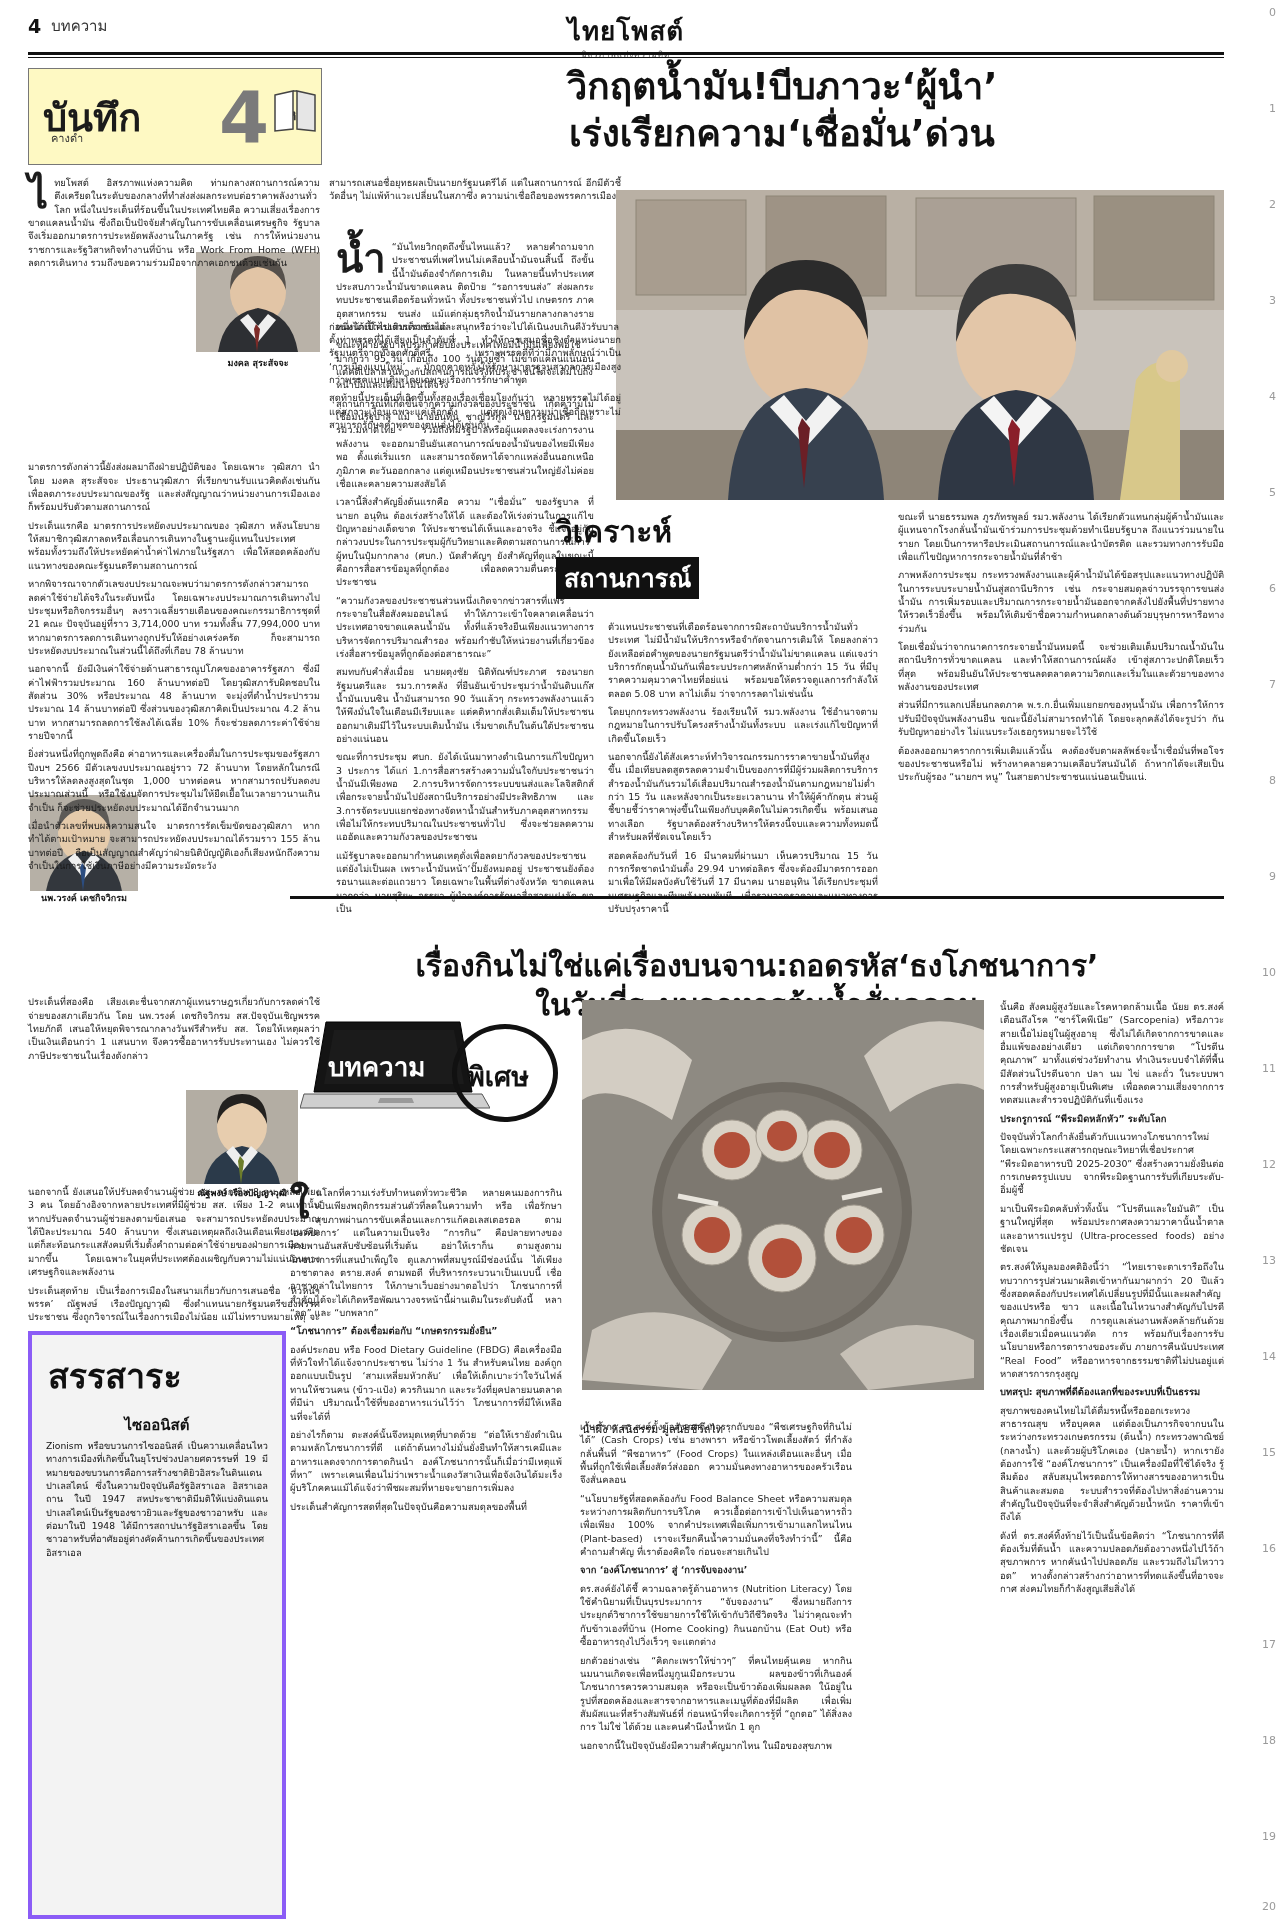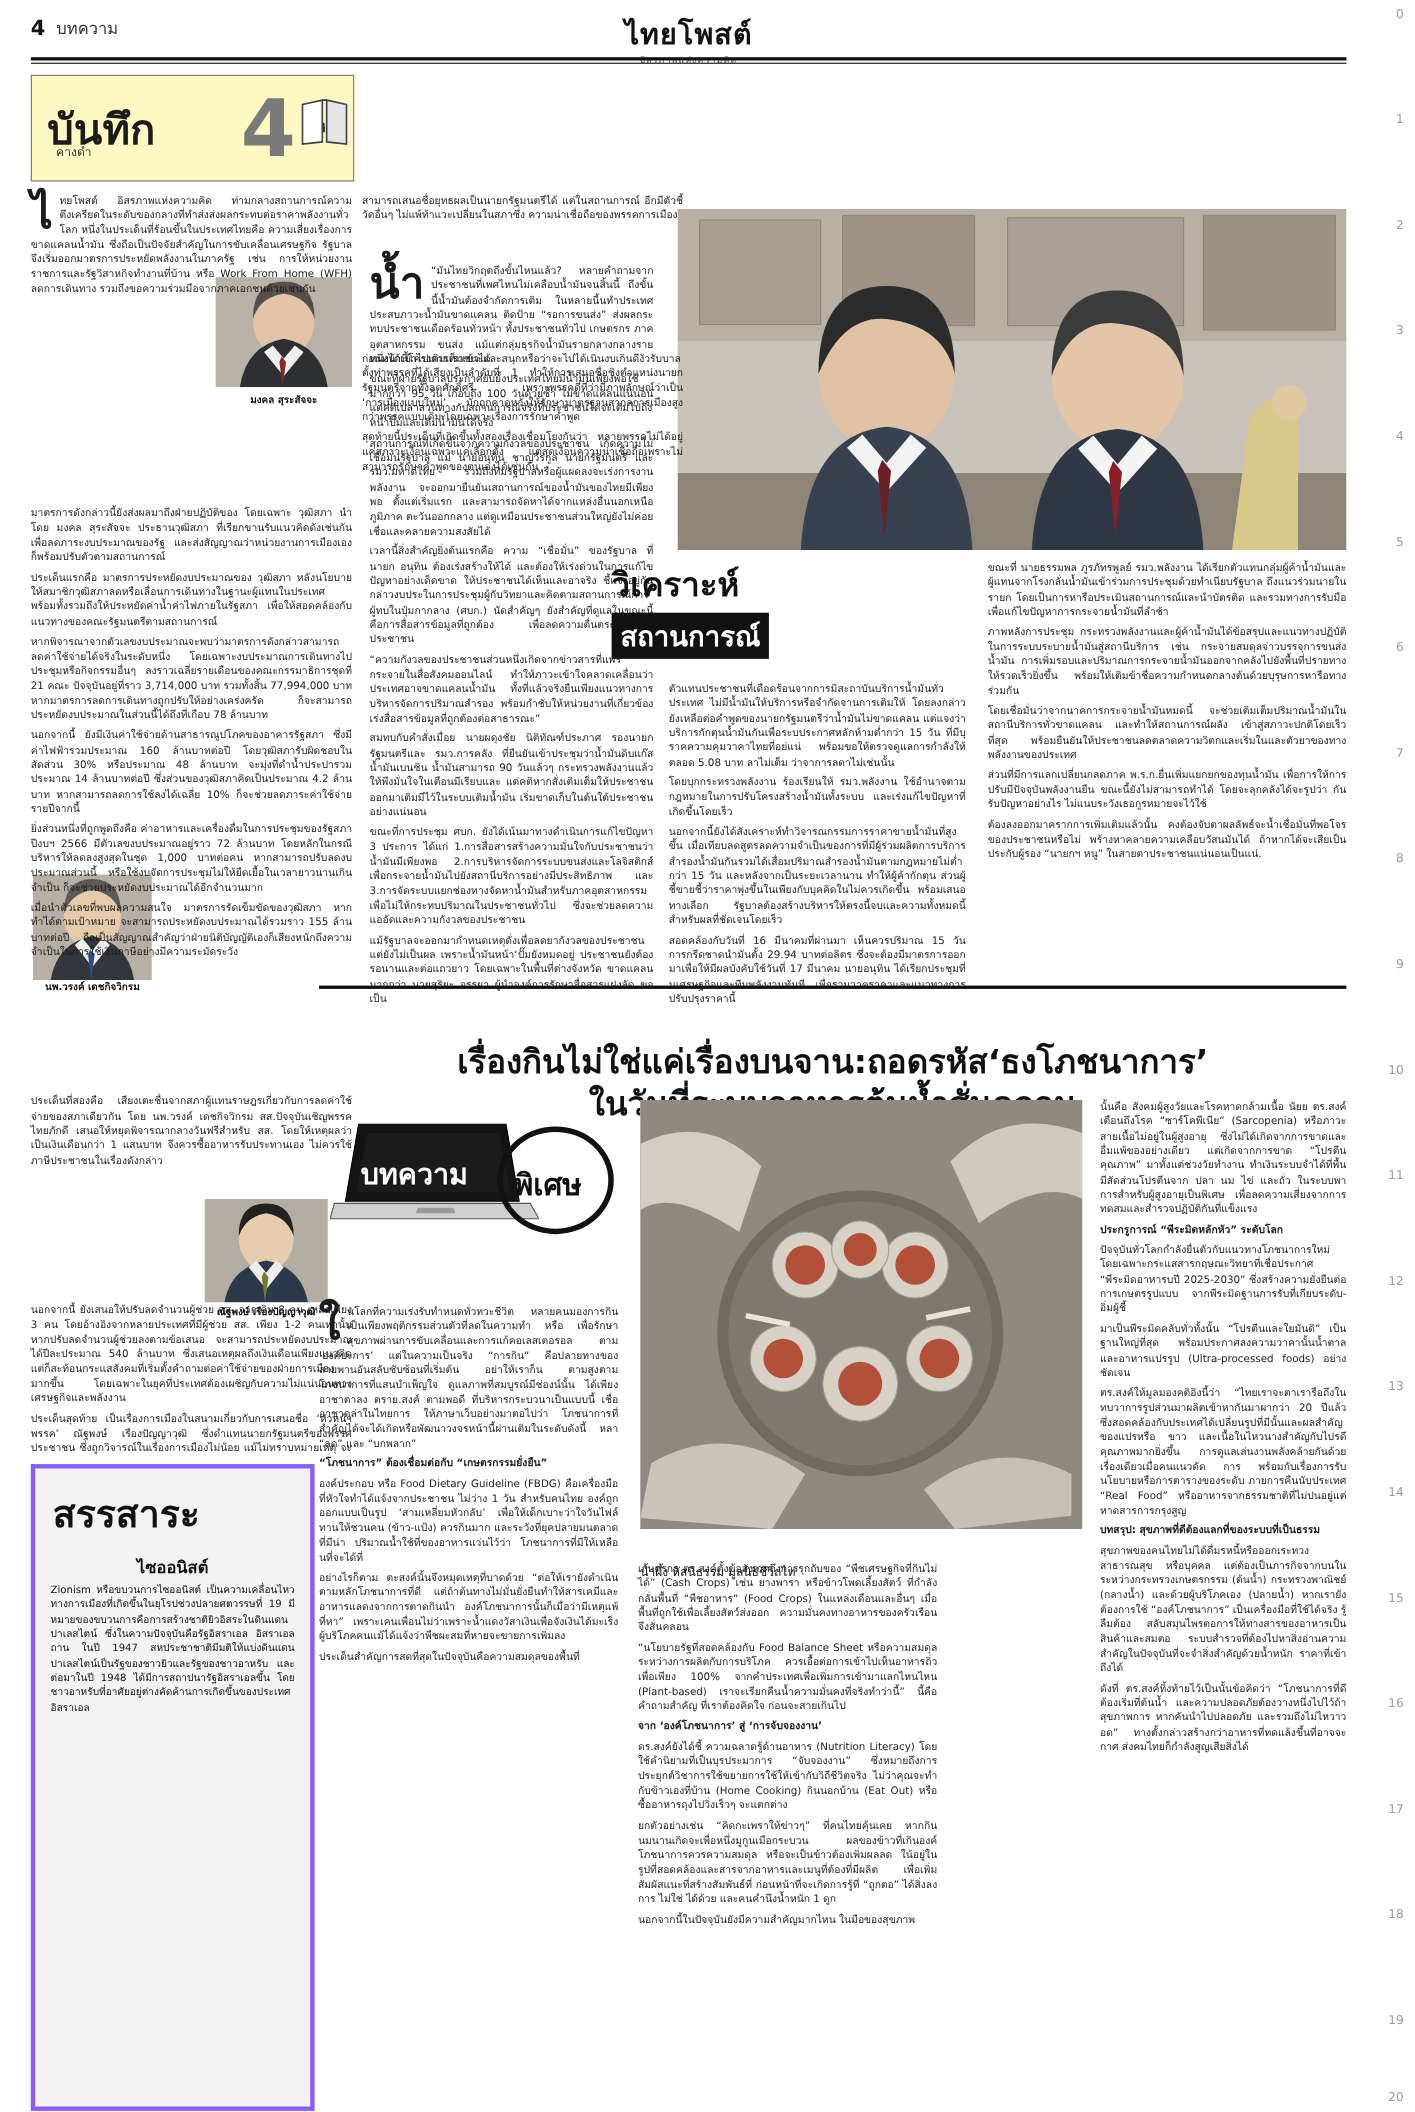--- a/index.html
+++ b/index.html
@@ -118,20 +118,24 @@
     <div class="t2">คางดำ</div>
     <div class="t3">หน้า</div>
     <div class="big4">4</div>
     <svg class="bookicon" viewBox="0 0 44 46">
       <path d="M2 8 L20 4 L20 42 L2 44 Z" fill="#fff" stroke="#444" stroke-width="1.5"></path>
       <path d="M42 8 L24 4 L24 42 L42 44 Z" fill="#e6e6e6" stroke="#444" stroke-width="1.5"></path>
       <path d="M20 4 L24 4" stroke="#444" stroke-width="1.5"></path>
     </svg>
   </div>
 
+  <div class="headline">
+    <div class="h1">วิกฤตน้ำมัน!บีบภาวะ‘ผู้นำ’</div>
+    <div class="h1">เร่งเรียกความ‘เชื่อมั่น’ด่วน</div>
+  </div>
 
   <div class="photo" style="left:616px;top:190px;width:608px;height:310px;">
     <svg width="608" height="310" viewBox="0 0 608 310">
       <rect width="608" height="310" fill="#c9c3bb"></rect>
       <rect x="0" y="0" width="608" height="120" fill="#b9b0a4"></rect>
       <rect x="20" y="10" width="110" height="95" fill="#a89d8f" stroke="#8d8577"></rect>
       <rect x="150" y="6" width="120" height="100" fill="#9e9385" stroke="#8d8577"></rect>
       <rect x="300" y="8" width="160" height="98" fill="#aaa095" stroke="#8d8577"></rect>
       <rect x="478" y="6" width="120" height="104" fill="#9a9081" stroke="#8d8577"></rect>
       <rect x="0" y="240" width="608" height="70" fill="#8e8578"></rect>

